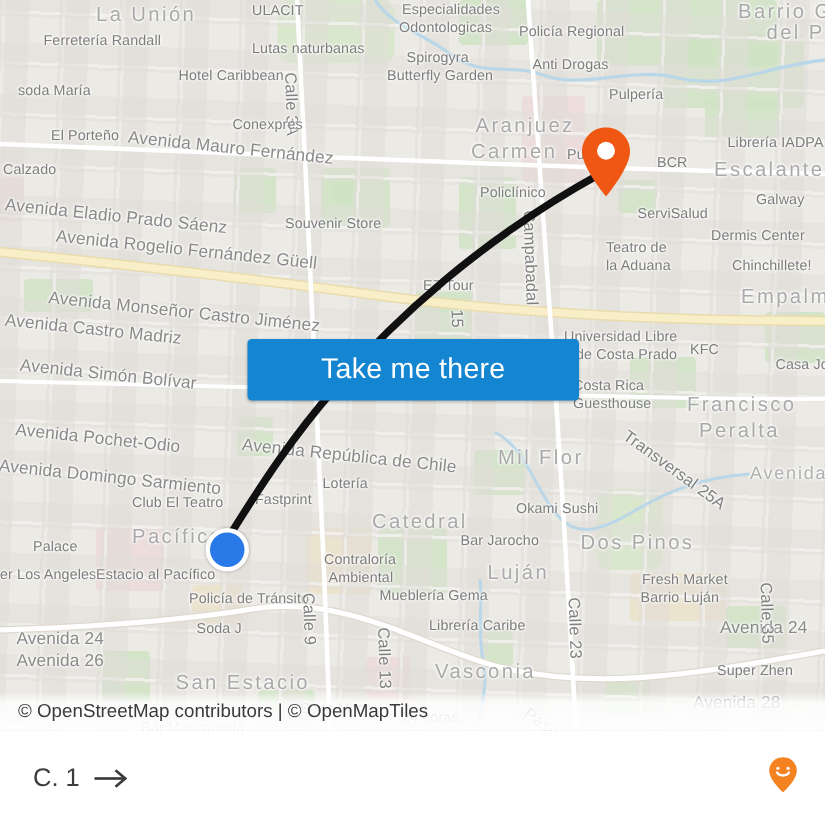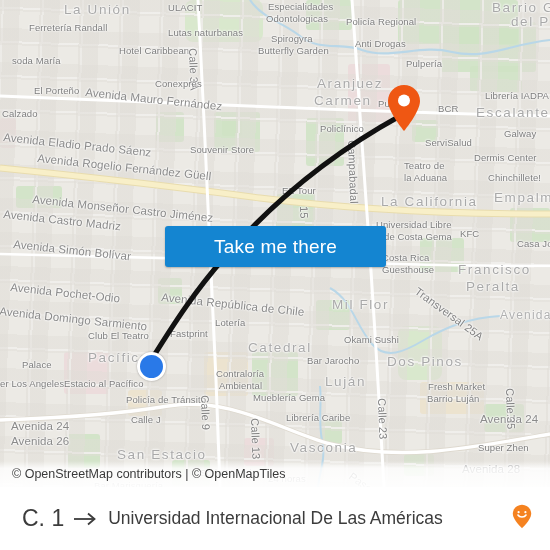--- a/index.html
+++ b/index.html
@@ -80,21 +80,21 @@
   }
   .attrib span{text-shadow:0 0 3px #fff,0 0 4px #fff;}
 
   
   .footer{
     position:absolute;left:0;top:487px;width:550px;height:63px;
     background:#ffffff;display:flex;align-items:center;
     box-sizing:border-box;padding:0 18px 0 22px;
   }
   .trip{display:flex;align-items:center;gap:9px;flex:1;min-width:0;}
-  .trip-from{font-size:23px;color:#3c3c3c;white-space:nowrap;}
+  .trip-from{font-size:17px;color:#3c3c3c;white-space:nowrap;}
   .arrow{display:inline-flex;align-items:center;}
   .trip-to{font-size:17.5px;color:#3c3c3c;white-space:nowrap;overflow:hidden;text-overflow:ellipsis;}
   .brand{display:flex;align-items:center;gap:2px;margin-left:8px;}
   .brand-name{font-size:22px;font-weight:bold;color:#1b1b1b;letter-spacing:-.6px;}
 </style>
 </head>
 <body>
 
 <div id="app">
 
@@ -186,27 +186,26 @@
         <span class="lbl" style="left: 504px; top: 128px;">Galway</span>
         <span class="lbl road" style="left: 4px; top: 131px; transform: rotate(6deg); transform-origin: left top;">Avenida Eladio Prado Sáenz</span>
         <span class="lbl" style="left: 190px; top: 144px;">Souvenir Store</span>
         <span class="lbl" style="left: 474px; top: 152px;">Dermis Center</span>
         <span class="lbl road" style="left: 38px; top: 152px; transform: rotate(6deg); transform-origin: left top;">Avenida Rogelio Fernández Güell</span>
         <span class="lbl" style="left: 404px; top: 160px;">Teatro de</span>
         <span class="lbl" style="left: 404px; top: 172px;">la Aduana</span>
         <span class="lbl" style="left: 488px; top: 172px;">Chinchillete!</span>
         <span class="lbl" style="left: 282px; top: 185px;">EZ Tour</span>
         <span class="lbl road" style="left: 33px; top: 193px; transform: rotate(6deg); transform-origin: left top;">Avenida Monseñor Castro Jiménez</span>
-        <span class="lbl area" style="left: 381px; top: 194px;">La California</span>
         <span class="lbl area" style="left: 494px; top: 190px;">Empalme</span>
         <span class="lbl road" style="left: 4px; top: 208px; transform: rotate(6deg); transform-origin: left top;">Avenida Castro Madriz</span>
         <span class="lbl" style="left: 358px; top: 140px; transform: rotate(88deg); transform-origin: left top; color: rgb(128, 128, 128); font-size: 11px;">Campabadal</span>
         <span class="lbl" style="left: 310px; top: 206px; transform: rotate(88deg); transform-origin: left top; color: rgb(128, 128, 128); font-size: 11px;">15</span>
         <span class="lbl" style="left: 376px; top: 219px;">Universidad Libre</span>
-        <span class="lbl" style="left: 384px; top: 231px;">de Costa Gema</span>
+        <span class="lbl" style="left: 384px; top: 231px;">de Costa Prado</span>
         <span class="lbl" style="left: 460px; top: 228px;">KFC</span>
         <span class="lbl road" style="left: 14px; top: 238px; transform: rotate(6deg); transform-origin: left top;">Avenida Simón Bolívar</span>
         <span class="lbl" style="left: 517px; top: 238px;">Casa Jor</span>
         <span class="lbl" style="left: 382px; top: 252px;">Costa Rica</span>
         <span class="lbl" style="left: 382px; top: 264px;">Guesthouse</span>
         <span class="lbl area" style="left: 458px; top: 262px;">Francisco</span>
         <span class="lbl area" style="left: 466px; top: 279px;">Peralta</span>
         <span class="lbl road" style="left: 11px; top: 281px; transform: rotate(6deg); transform-origin: left top;">Avenida Pochet-Odio</span>
         <span class="lbl road" style="left: 0px; top: 305px; transform: rotate(6deg); transform-origin: left top;">Avenida Domingo Sarmiento</span>
         <span class="lbl road" style="left: 162px; top: 291px; transform: rotate(6deg); transform-origin: left top;">Avenida República de Chile</span>
@@ -229,21 +228,21 @@
         <span class="lbl" style="left: 427px; top: 393px;">Barrio Luján</span>
         <span class="lbl" style="left: 0px; top: 378px;">er Los Angeles</span>
         <span class="lbl" style="left: 64px; top: 378px;">Estacio al Pacífico</span>
         <span class="lbl" style="left: 126px; top: 394px;">Policía de Tránsito</span>
         <span class="lbl" style="left: 253px; top: 392px;">Mueblería Gema</span>
         <span class="lbl road" style="left: 480px; top: 413px;">Avenida 24</span>
         <span class="lbl" style="left: 516px; top: 388px; transform: rotate(88deg); transform-origin: left top; color: rgb(128, 128, 128); font-size: 11px;">Calle 35</span>
         <span class="lbl" style="left: 211px; top: 395px; transform: rotate(88deg); transform-origin: left top; color: rgb(128, 128, 128); font-size: 11px;">Calle 9</span>
         <span class="lbl" style="left: 261px; top: 418px; transform: rotate(88deg); transform-origin: left top; color: rgb(128, 128, 128); font-size: 11px;">Calle 13</span>
         <span class="lbl" style="left: 388px; top: 398px; transform: rotate(88deg); transform-origin: left top; color: rgb(128, 128, 128); font-size: 11px;">Calle 23</span>
-        <span class="lbl" style="left: 131px; top: 414px;">Calle J</span>
+        <span class="lbl" style="left: 131px; top: 414px;">Soda J</span>
         <span class="lbl" style="left: 286px; top: 412px;">Librería Caribe</span>
         <span class="lbl road" style="left: 11px; top: 420px;">Avenida 24</span>
         <span class="lbl road" style="left: 11px; top: 435px;">Avenida 26</span>
         <span class="lbl area" style="left: 290px; top: 440px;">Vasconia</span>
         <span class="lbl" style="left: 478px; top: 442px;">Super Zhen</span>
         <span class="lbl area" style="left: 117px; top: 447px;">San Estacio</span>
         <span class="lbl road" style="left: 462px; top: 463px;">Avenida 28</span>
         <span class="lbl" style="left: 200px; top: 467px;">Soda Maggi</span>
         <span class="lbl" style="left: 268px; top: 473px;">24 horas</span>
         <span class="lbl" style="left: 94px; top: 480px;">Bar Marisquería</span>
@@ -272,21 +271,20 @@
 
   <div class="footer">
     <div class="trip">
       <span class="trip-from">C. 1</span>
       <span class="arrow">
         <svg width="26" height="14" viewBox="0 0 26 14">
           <line x1="1" y1="7" x2="21" y2="7" stroke="#3c3c3c" stroke-width="1.8"></line>
           <polyline points="15,1.5 21.5,7 15,12.5" fill="none" stroke="#3c3c3c" stroke-width="1.8"></polyline>
         </svg>
       </span>
-      <span class="trip-to">Universidad Internacional De Las Américas</span>
     </div>
     <div class="brand">
       <span>
         <svg width="20" height="25" viewBox="0 0 20 25">
           <path d="M10 0.8 C4.8 0.8 0.8 4.8 0.8 9.8 C0.8 16 10 24.2 10 24.2 C10 24.2 19.2 16 19.2 9.8 C19.2 4.8 15.2 0.8 10 0.8 Z" fill="#f58220"></path>
           <circle cx="6.6" cy="8.2" r="1.1" fill="#ffffff"></circle>
           <circle cx="13.4" cy="8.2" r="1.1" fill="#ffffff"></circle>
           <path d="M6 11 C7.4 13.6 12.6 13.6 14 11" fill="none" stroke="#ffffff" stroke-width="1.6" stroke-linecap="round"></path>
         </svg>
       </span>

